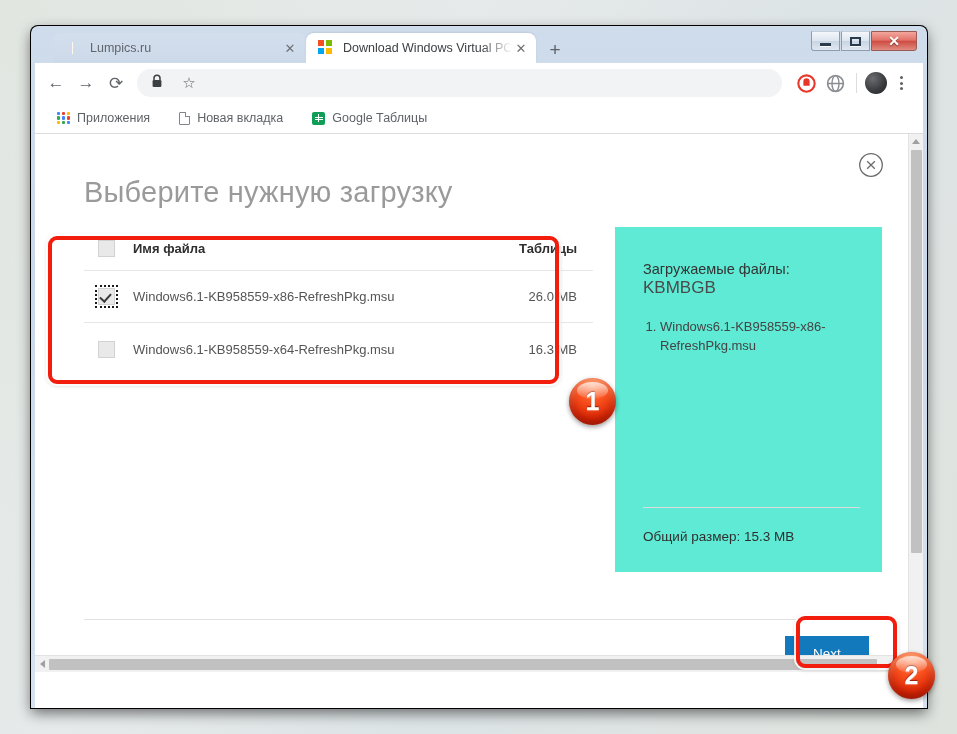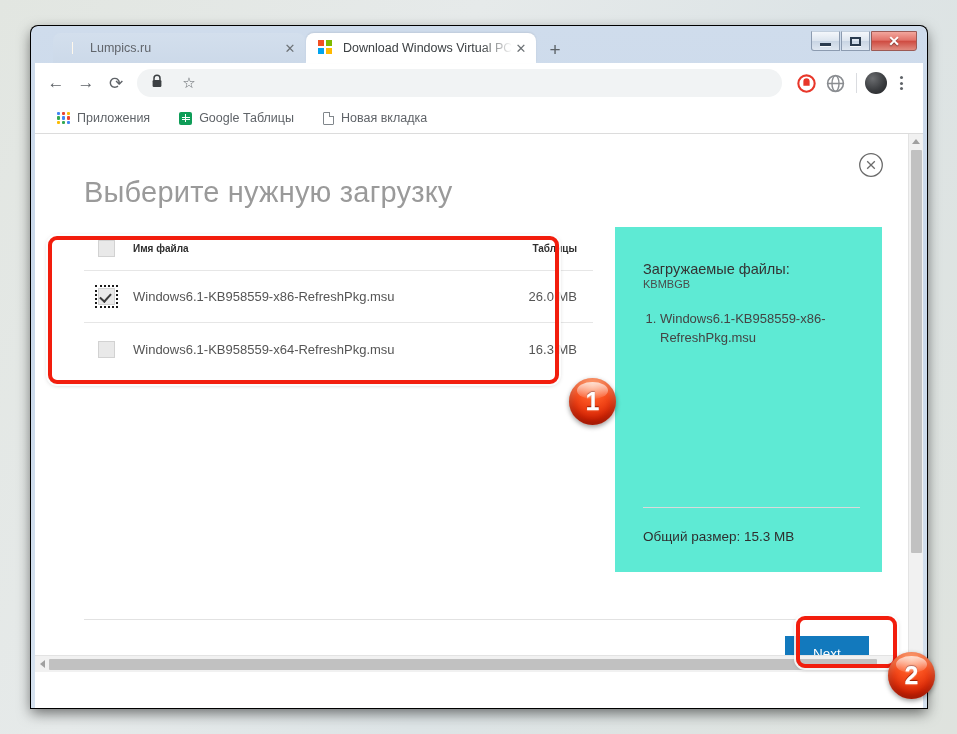--- a/index.html
+++ b/index.html
@@ -399,21 +399,21 @@
     display: flex;
     align-items: center;
     height: 52px;
     border-bottom: 1px solid #e6e6e6;
     padding: 0 16px 0 14px;
     box-sizing: border-box;
   }
   .file-row.header {
     height: 44px;
     font-weight: bold;
-    font-size: 10px;
+    font-size: 13px;
     color: #2f2f2f;
   }
   .file-row.body {
     font-size: 13px;
     color: #555;
   }
   .file-row.last { border-bottom: none; }
   .cb {
     flex: 0 0 17px;
     width: 17px; height: 17px;
@@ -445,21 +445,21 @@
     width: 267px;
     background: #5eead4;
     padding: 34px 22px 18px 28px;
     box-sizing: border-box;
     min-height: 345px;
     position: relative;
     font-size: 13px;
     color: #3b3b3b;
   }
   #dl-label { font-size: 14.5px; color: #333; }
-  #dl-sub { font-size: 11px; color: #4a4a4a; margin-top: 1px; }
+  #dl-sub { font-size: 17px; color: #4a4a4a; margin-top: 1px; }
   #dl-list {
     margin: 20px 0 0 0;
     padding-left: 17px;
     font-size: 13px;
     color: #444;
     line-height: 1.45;
   }
   #panel-divider {
     position: absolute;
     left: 28px; right: 22px;
@@ -632,28 +632,28 @@
             <i style="background:#34a853"></i>
               <i style="background:#4285f4"></i>
               <i style="background:#ea4335"></i>
             <i style="background:#fbbc05"></i>
               <i style="background:#34a853"></i>
               <i style="background:#4285f4"></i>
           </span>
           <span>Приложения</span>
         </div>
         <div class="bookmark">
+          <span class="doc-icon"></span>
+          <span>Новая вкладка</span>
+        </div>
+        <div class="bookmark">
           <span class="sheets-icon">
               <i></i>
             </span>
           <span>Google Таблицы</span>
-        </div>
-        <div class="bookmark">
-          <span class="doc-icon"></span>
-          <span>Новая вкладка</span>
         </div>
       </div>
 
       <div id="page-viewport">
         <div id="page-content">
 
           <div id="ms-page">
 
             <div id="close-circle-btn">
               <svg width="26" height="26" viewBox="0 0 26 26">

